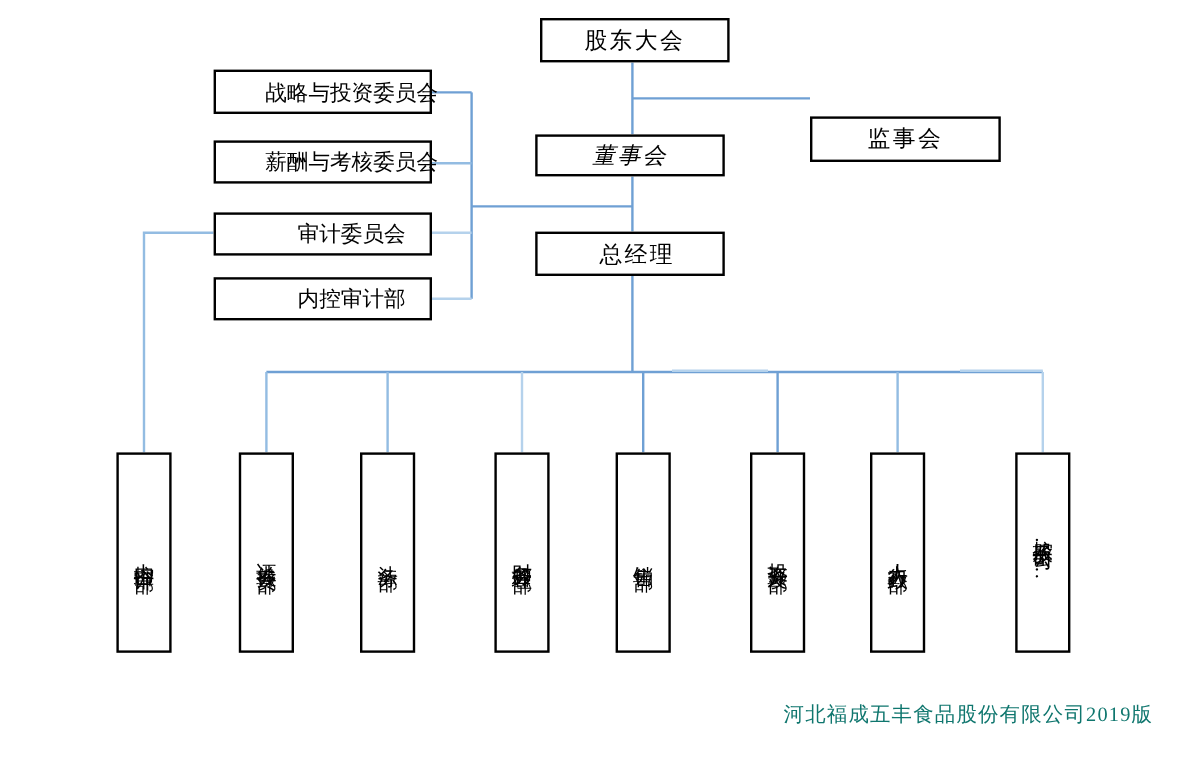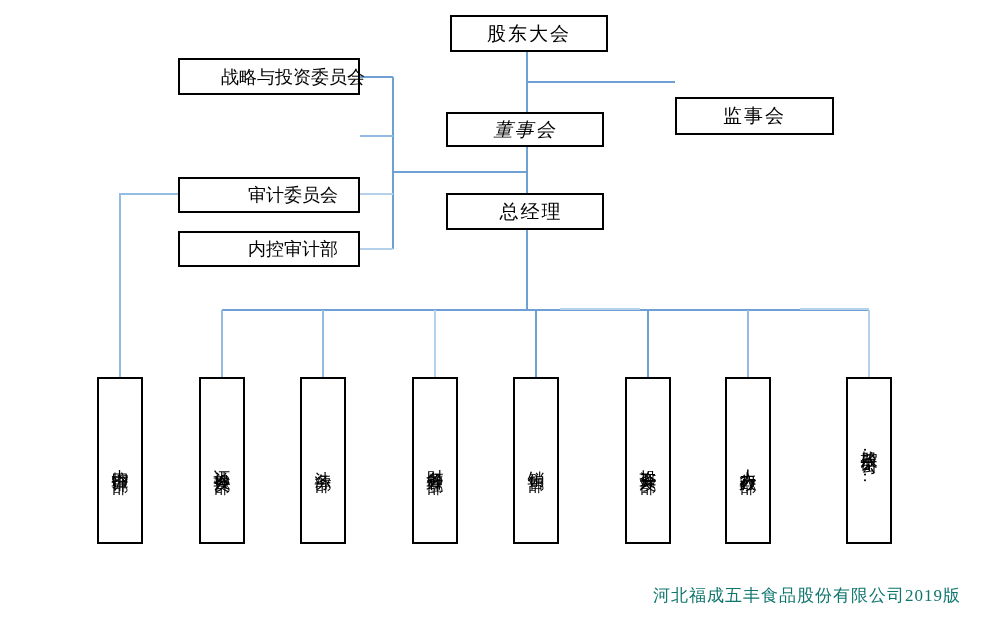--- a/index.html
+++ b/index.html
@@ -105,20 +105,21 @@
   <div class="node h-box" style="left:450px; top:15px; width:158px; height:37px;">股东大会</div>
 
   <div class="node h-box" style="left:675px; top:63px; width:159px; height:38px;margin-top:34px;">监事会</div>
 
   <div class="node h-box" style="left:446px; top:112px; width:158px; height:35px;font-style:italic;">董事会</div>
 
   <div class="node h-box" style="left:446px; top:193px; width:158px; height:37px;padding-left:12px;">总经理</div>
 
   <div class="node h-box committee" style="left:178px; top:58px; width:182px; height:37px;">战略与投资委员会</div>
 
+  <div class="node h-box committee" style="left:178px; top:117px; width:182px; height:36px;">薪酬与考核委员会</div>
 
   <div class="node h-box committee" style="left:178px; top:177px; width:182px; height:36px;">审计委员会</div>
 
   <div class="node h-box committee" style="left:178px; top:231px; width:182px; height:36px;">内控审计部</div>
 
   <div class="node dept" style="left:97px;">
     <span class="dept-label">内控审计部</span>
   </div>
 
   <div class="node dept" style="left:199px;">

